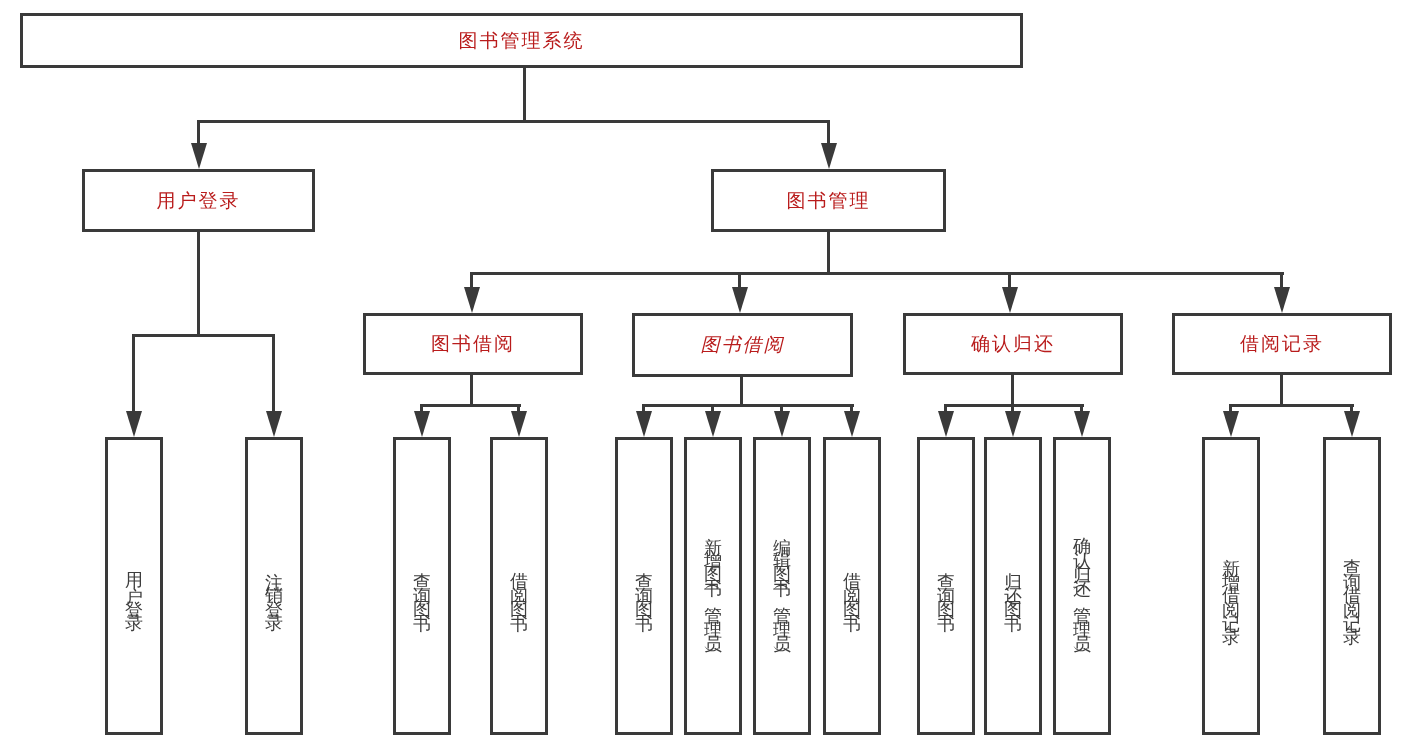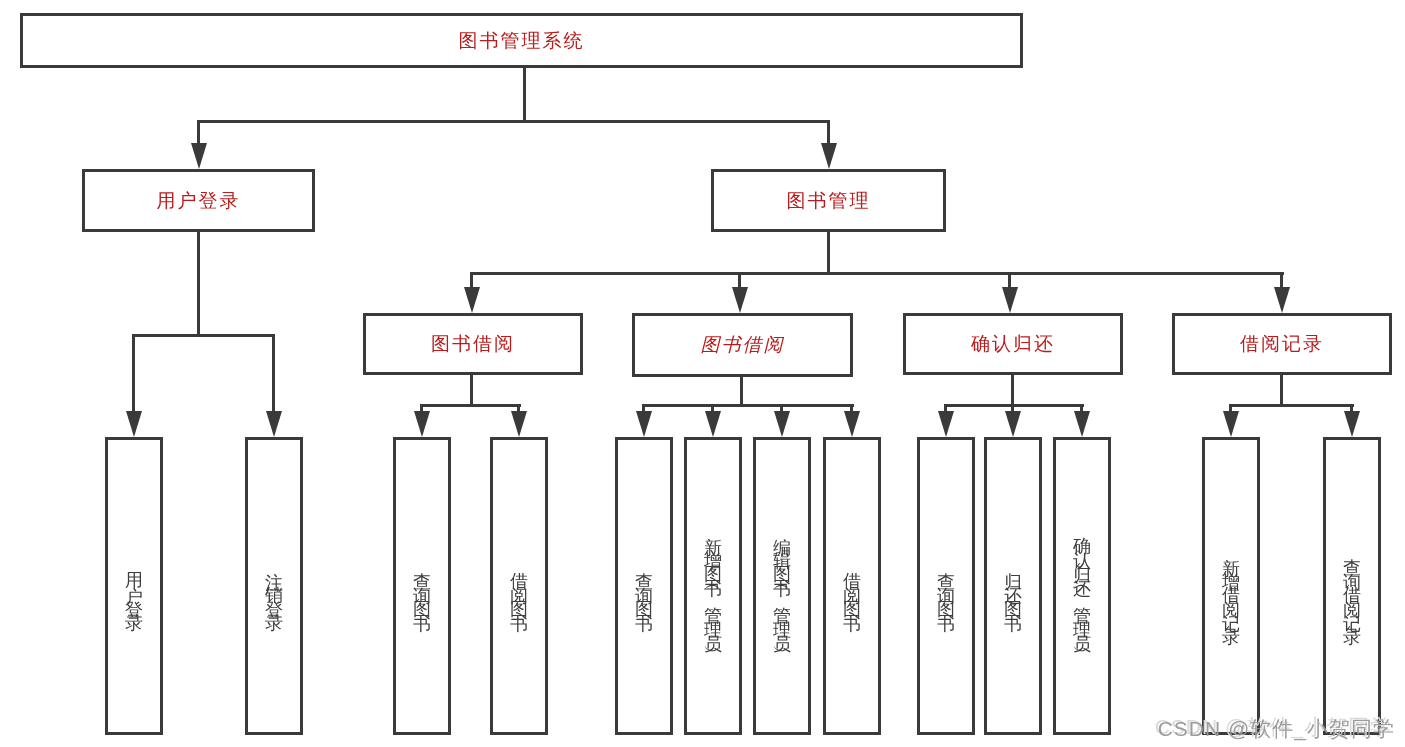--- a/index.html
+++ b/index.html
@@ -157,15 +157,14 @@
     <span>确认归还（管理员）</span>
   </div>
 
   <div class="leaf" style="left:1202px;top:437px;width:58px;height:298px;">
     <span>新增借阅记录</span>
   </div>
   <div class="leaf" style="left:1323px;top:437px;width:58px;height:298px;">
     <span>查询借阅记录</span>
   </div>
 
-  <div class="watermark">CSDN @软件_小贺同学</div>
 
 </div>
 
 </body></html>

